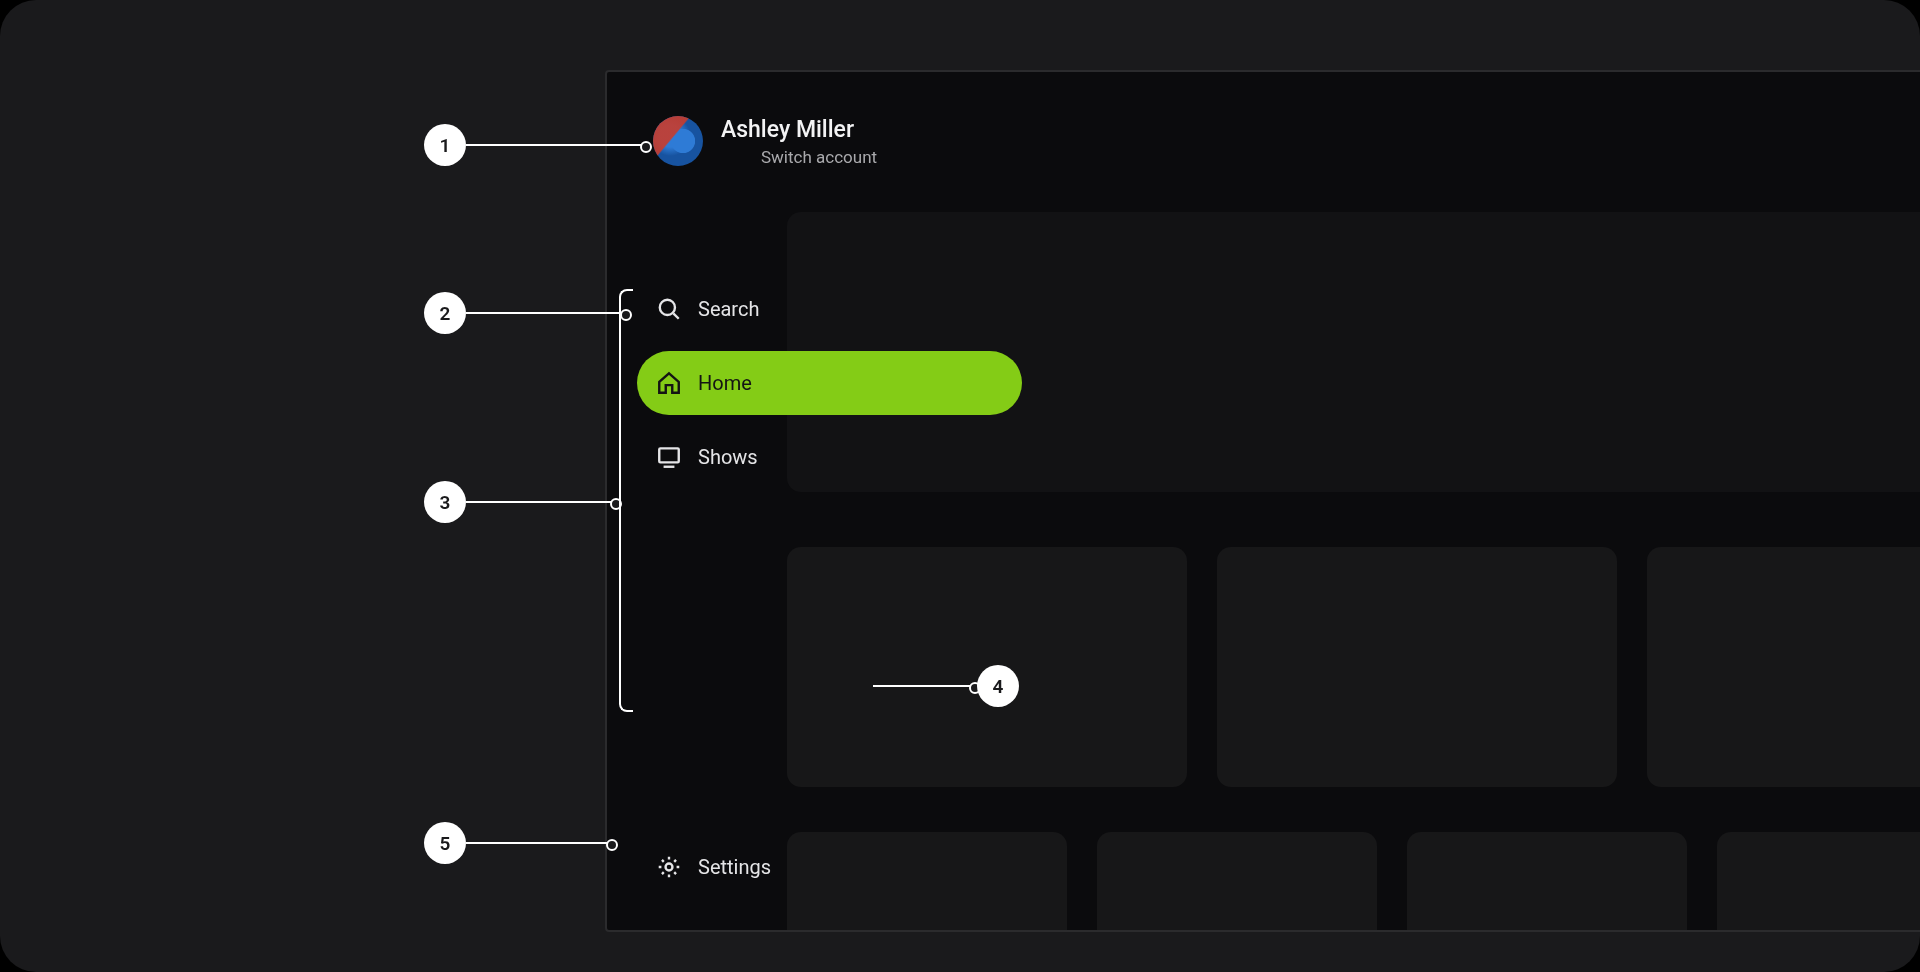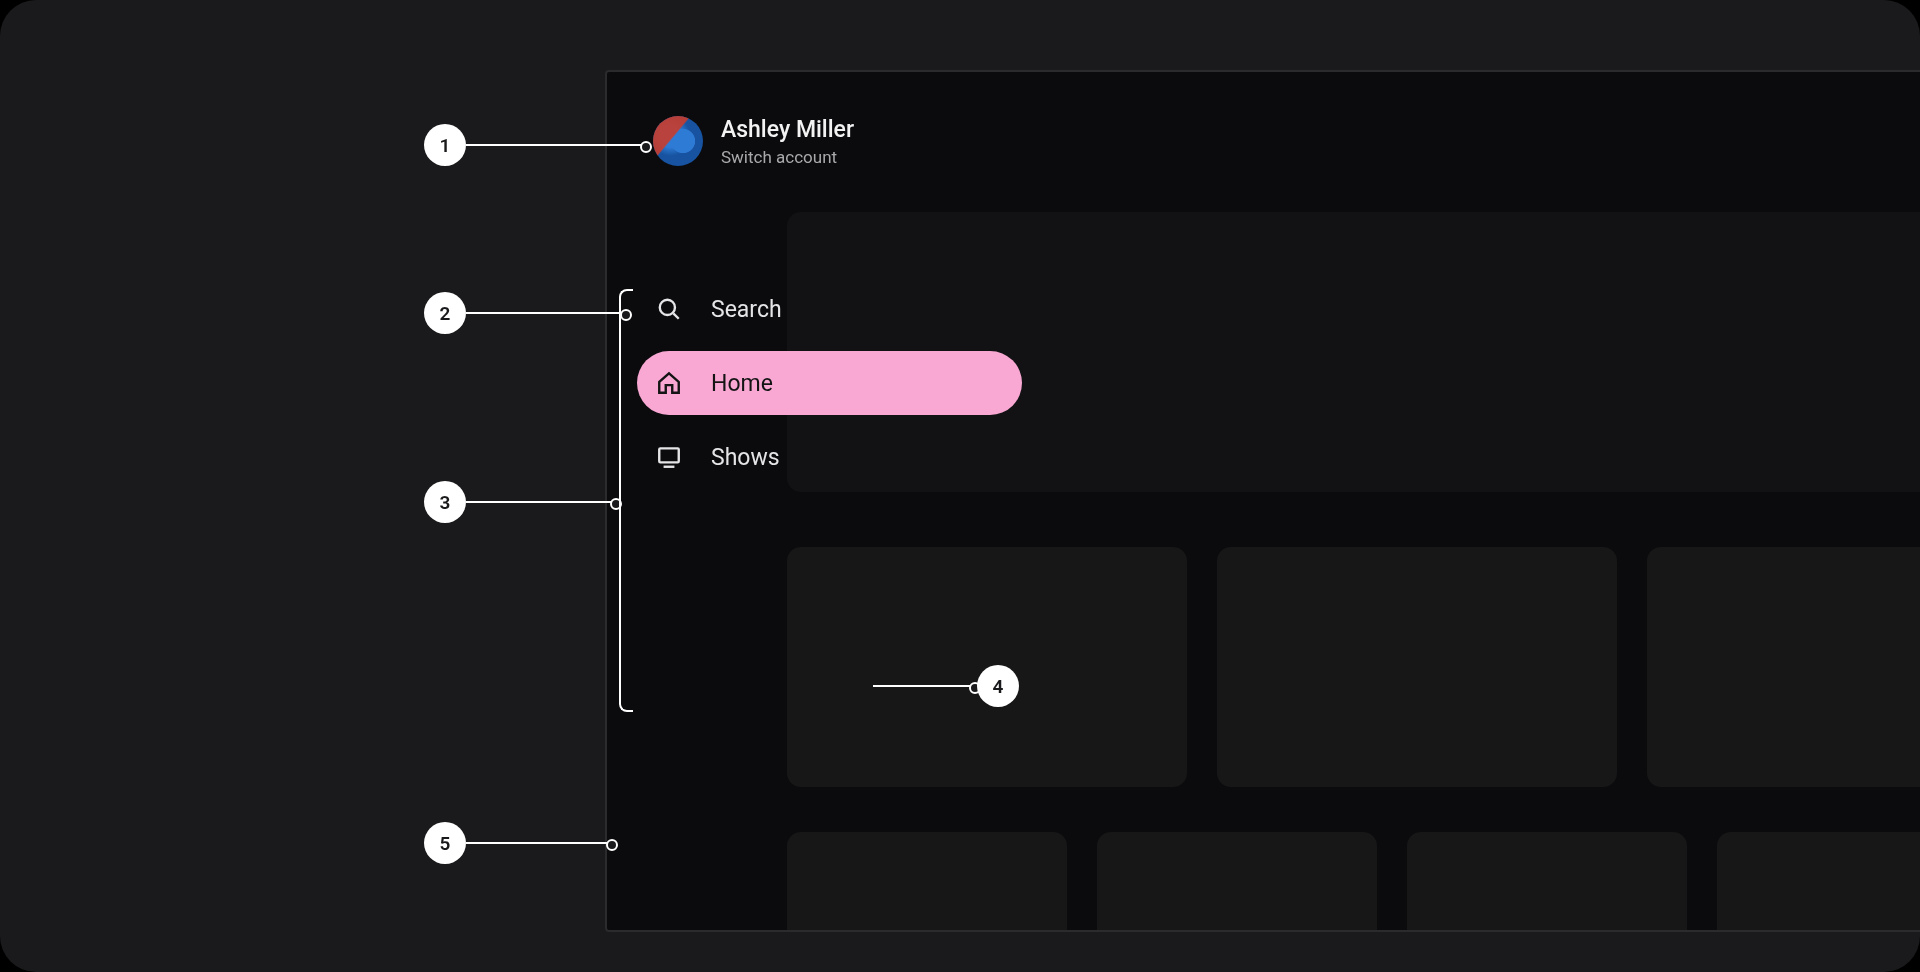--- a/index.html
+++ b/index.html
@@ -91,45 +91,46 @@
     }
     .profile-text .name {
       color: #f3f3f4;
       font-size: 23px;
       font-weight: 500;
     }
     .profile-text .switch {
       color: #a9a9ac;
       font-size: 17px;
       margin-top: 4px;
+      margin-left: 40px;
     }
     
     
     .nav {
       position: absolute;
       left: 30px;
       top: 205px;
       display: flex;
       flex-direction: column;
       gap: 10px;
     }
     .nav-item {
       display: flex;
       align-items: center;
-      gap: 28px;
+      gap: 15px;
       padding: 18px 28px 18px 18px;
       color: #e5e5e7;
-      font-size: 23px;
+      font-size: 20px;
       border-radius: 36px;
       cursor: pointer;
       width: fit-content;
       min-width: 200px;
     }
     .nav-item.active {
-      background: #f9a8d4;
+      background: #84cc16;
       color: #141414;
       width: 385px;
     }
     .nav-item .icon {
       width: 28px;
       height: 28px;
       display: flex;
       align-items: center;
       justify-content: center;
     }
@@ -265,16 +266,27 @@
               <rect x="3" y="4" width="18" height="13" rx="1"></rect>
               <line x1="7" y1="21" x2="17" y2="21"></line>
             </svg>
         </span>
         <span>Shows</span>
       </div>
 
 
     </nav>
 
+    <div class="settings-block">
+      <div class="nav-item">
+        <span class="icon">
+          <svg viewBox="0 0 24 24">
+              <circle cx="12" cy="12" r="3.2"></circle>
+              <path d="M12 2.5 V5 M12 19 V21.5 M21.5 12 H19 M5 12 H2.5 M18.5 5.5 L16.8 7.2 M7.2 16.8 L5.5 18.5 M18.5 18.5 L16.8 16.8 M7.2 7.2 L5.5 5.5"></path>
+            </svg>
+        </span>
+        <span>Settings</span>
+      </div>
+    </div>
 
   </div>
 
 </div>
 
 </body></html>

